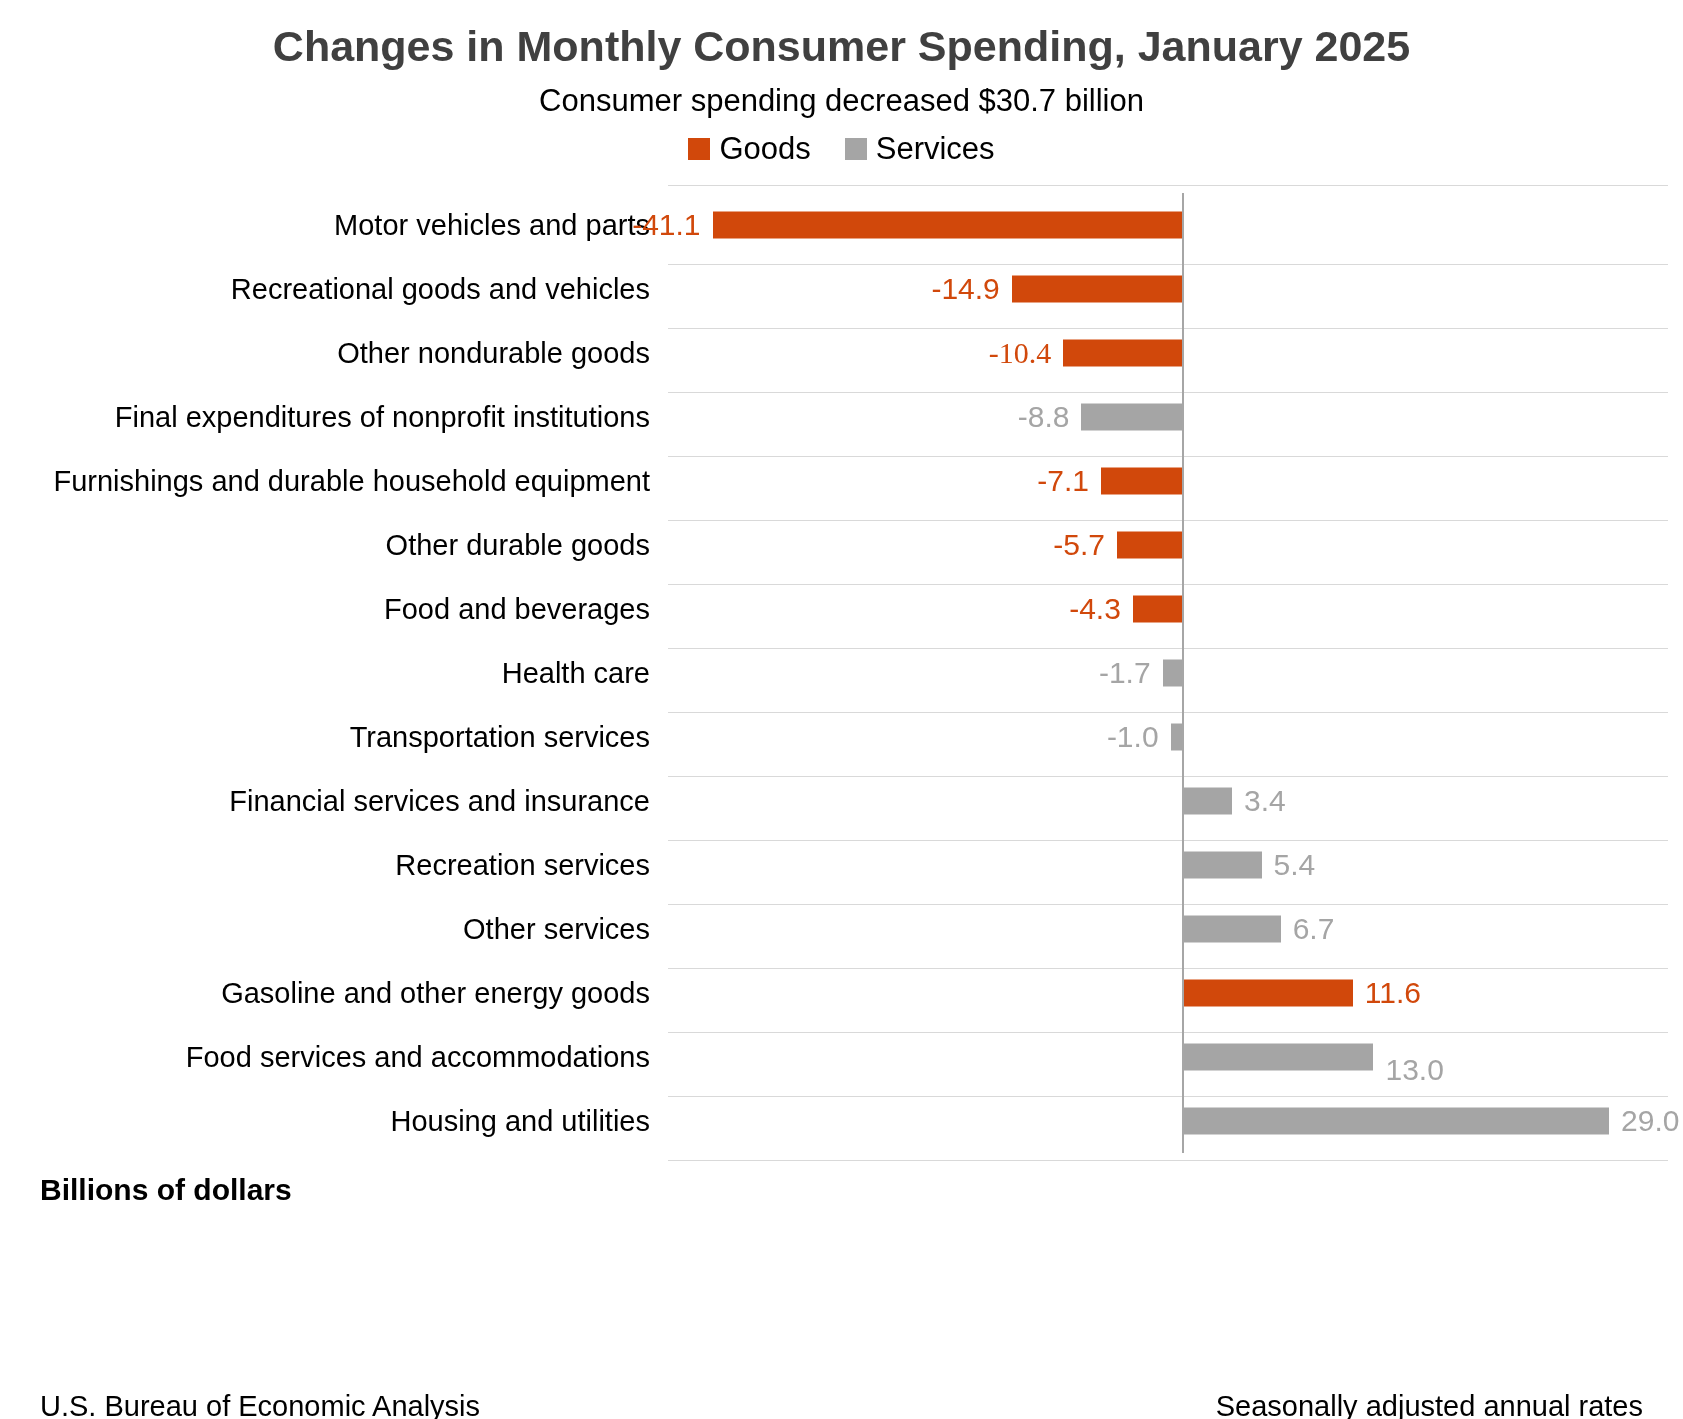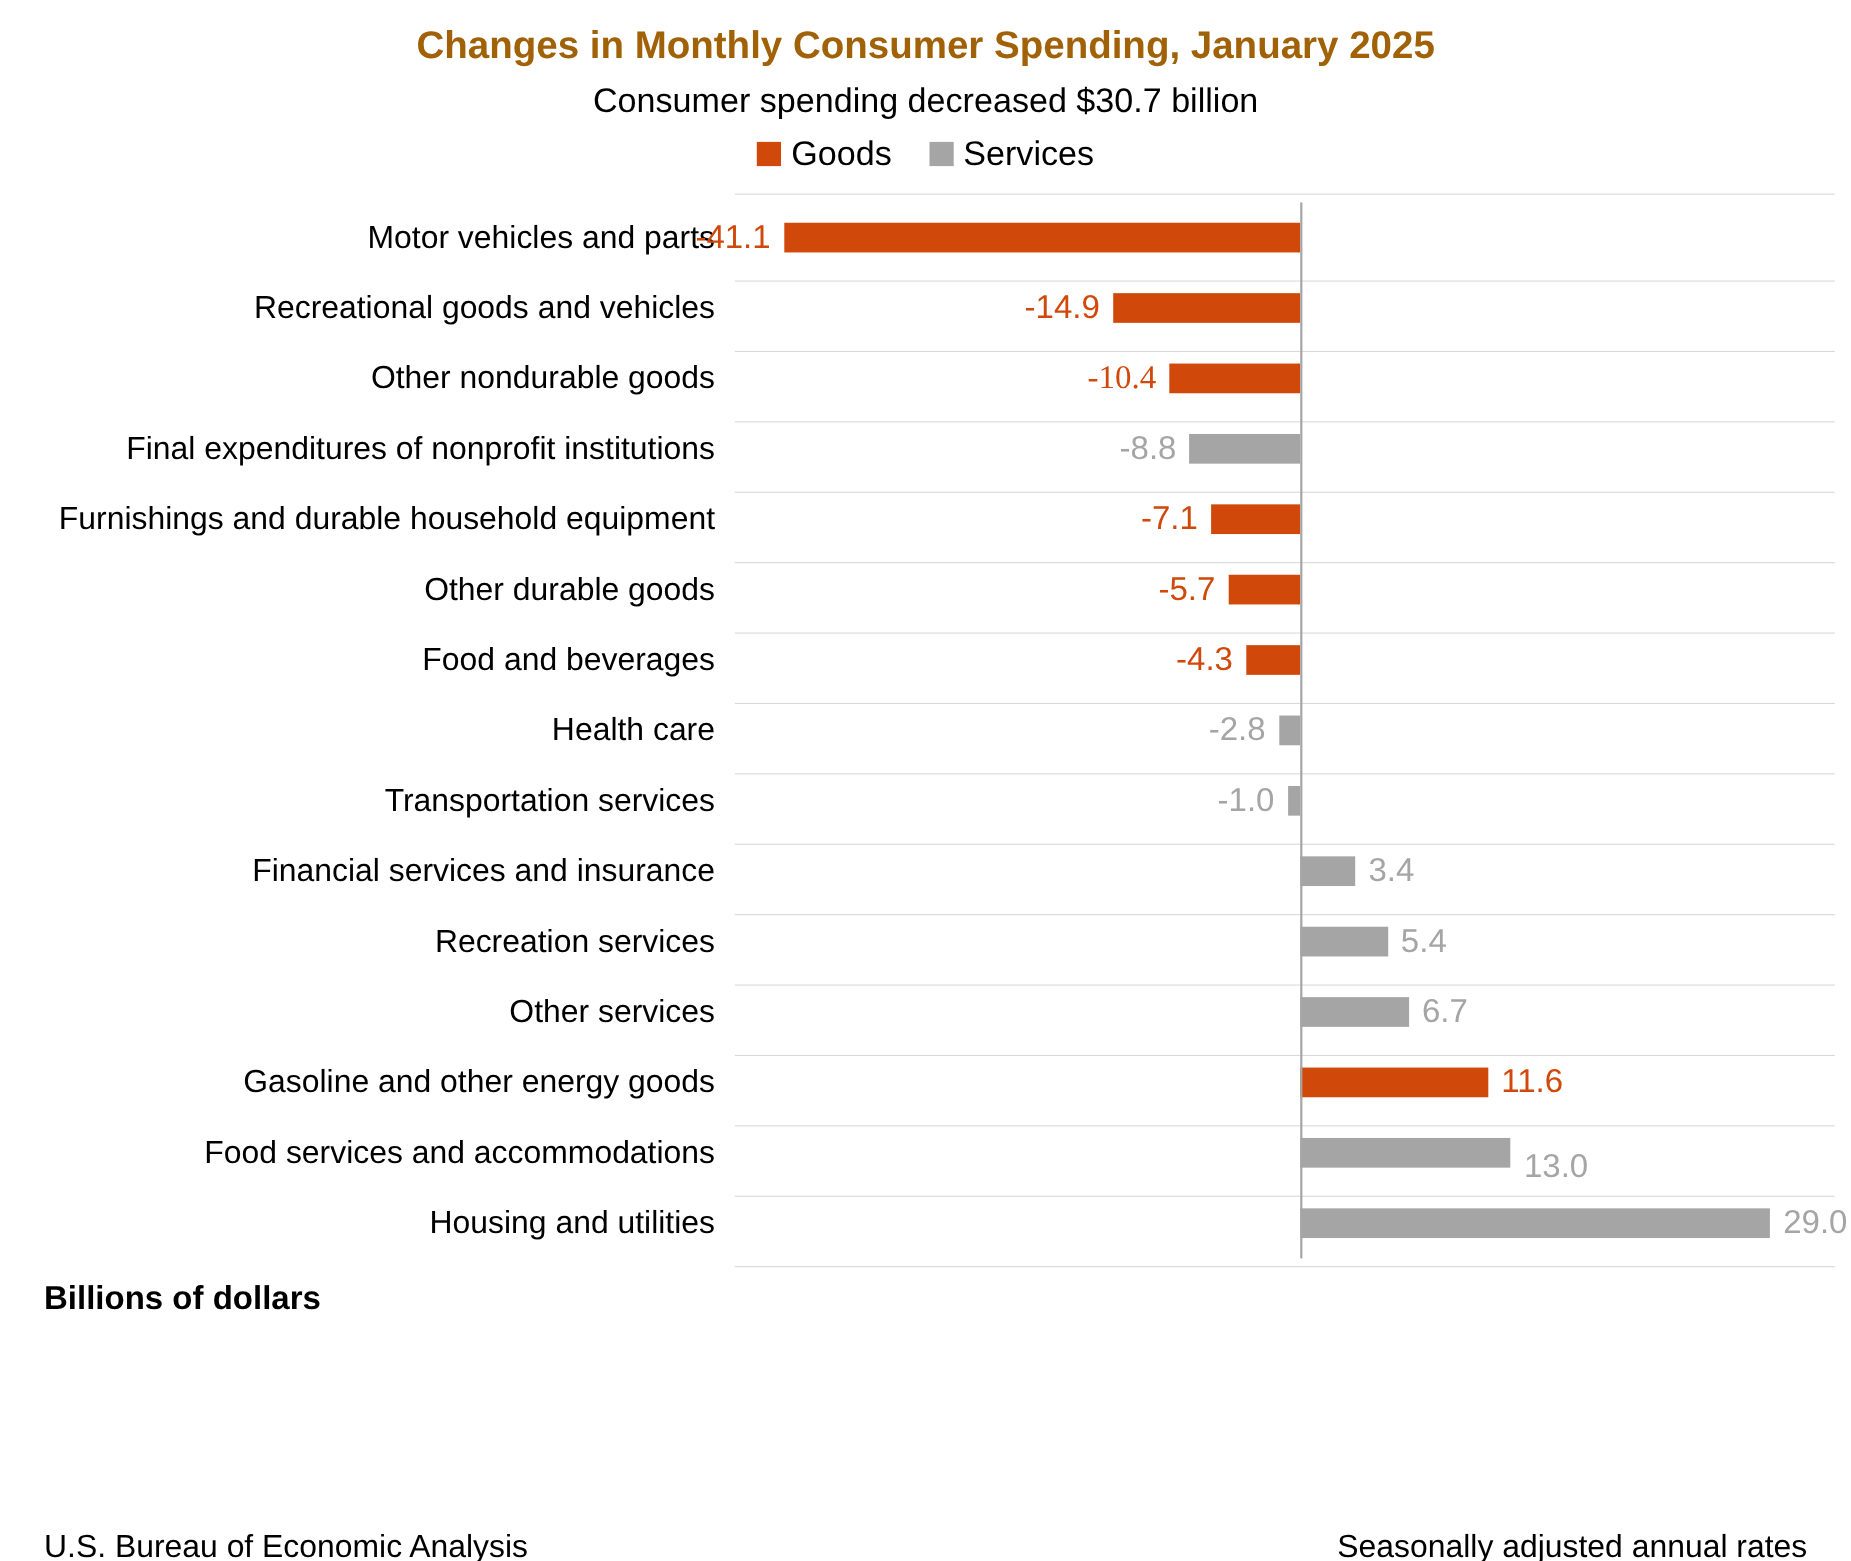--- a/index.html
+++ b/index.html
@@ -16,23 +16,23 @@
     overflow: hidden;
   }
   .chart-wrap {
     width: 1683px;
     height: 1419px;
     position: relative;
     box-sizing: border-box;
   }
   .title {
     text-align: center;
-    font-size: 35px;
+    font-size: 43px;
     font-weight: bold;
-    color: #a16207;
+    color: #404040;
     margin-top: 22px;
     letter-spacing: 0px;
   }
   .subtitle {
     text-align: center;
     font-size: 31px;
     color: #000000;
     margin-top: 12px;
     font-weight: normal;
   }
@@ -216,21 +216,21 @@
           <div class="row-label">Food and beverages</div>
           <div class="row-track">
             <div class="bar" style="background: rgb(209, 72, 11); left: 464.884px; width: 49.1156px;"></div>
             <div class="bar-value" style="color: rgb(209, 72, 11); right: 547.116px;">-4.3</div>
           </div>
         </div>
         <div class="row">
           <div class="row-label">Health care</div>
           <div class="row-track">
             <div class="bar" style="background: rgb(165, 165, 165); left: 494.582px; width: 19.4178px;"></div>
-            <div class="bar-value" style="color: rgb(165, 165, 165); right: 517.418px;">-2.8</div>
+            <div class="bar-value" style="color: rgb(165, 165, 165); right: 517.418px;">-1.7</div>
           </div>
         </div>
         <div class="row">
           <div class="row-label">Transportation services</div>
           <div class="row-track">
             <div class="bar" style="background: rgb(165, 165, 165); left: 502.578px; width: 11.4222px;"></div>
             <div class="bar-value" style="color: rgb(165, 165, 165); right: 509.422px;">-1.0</div>
           </div>
         </div>
         <div class="row">

